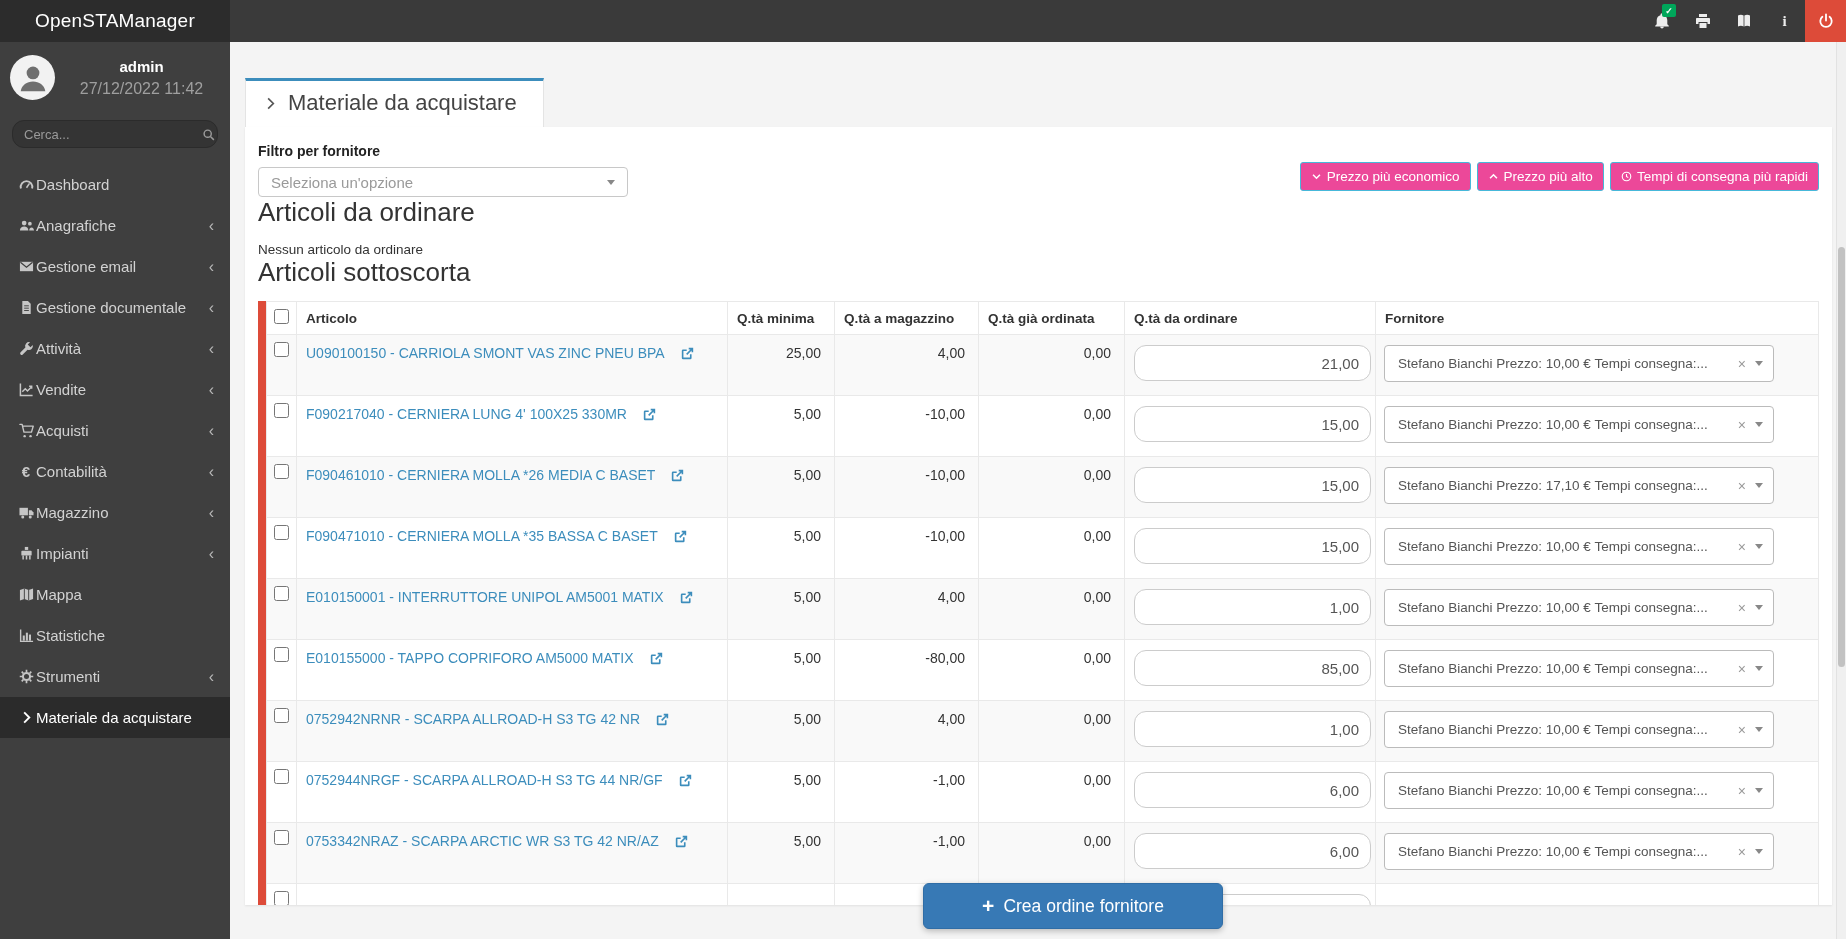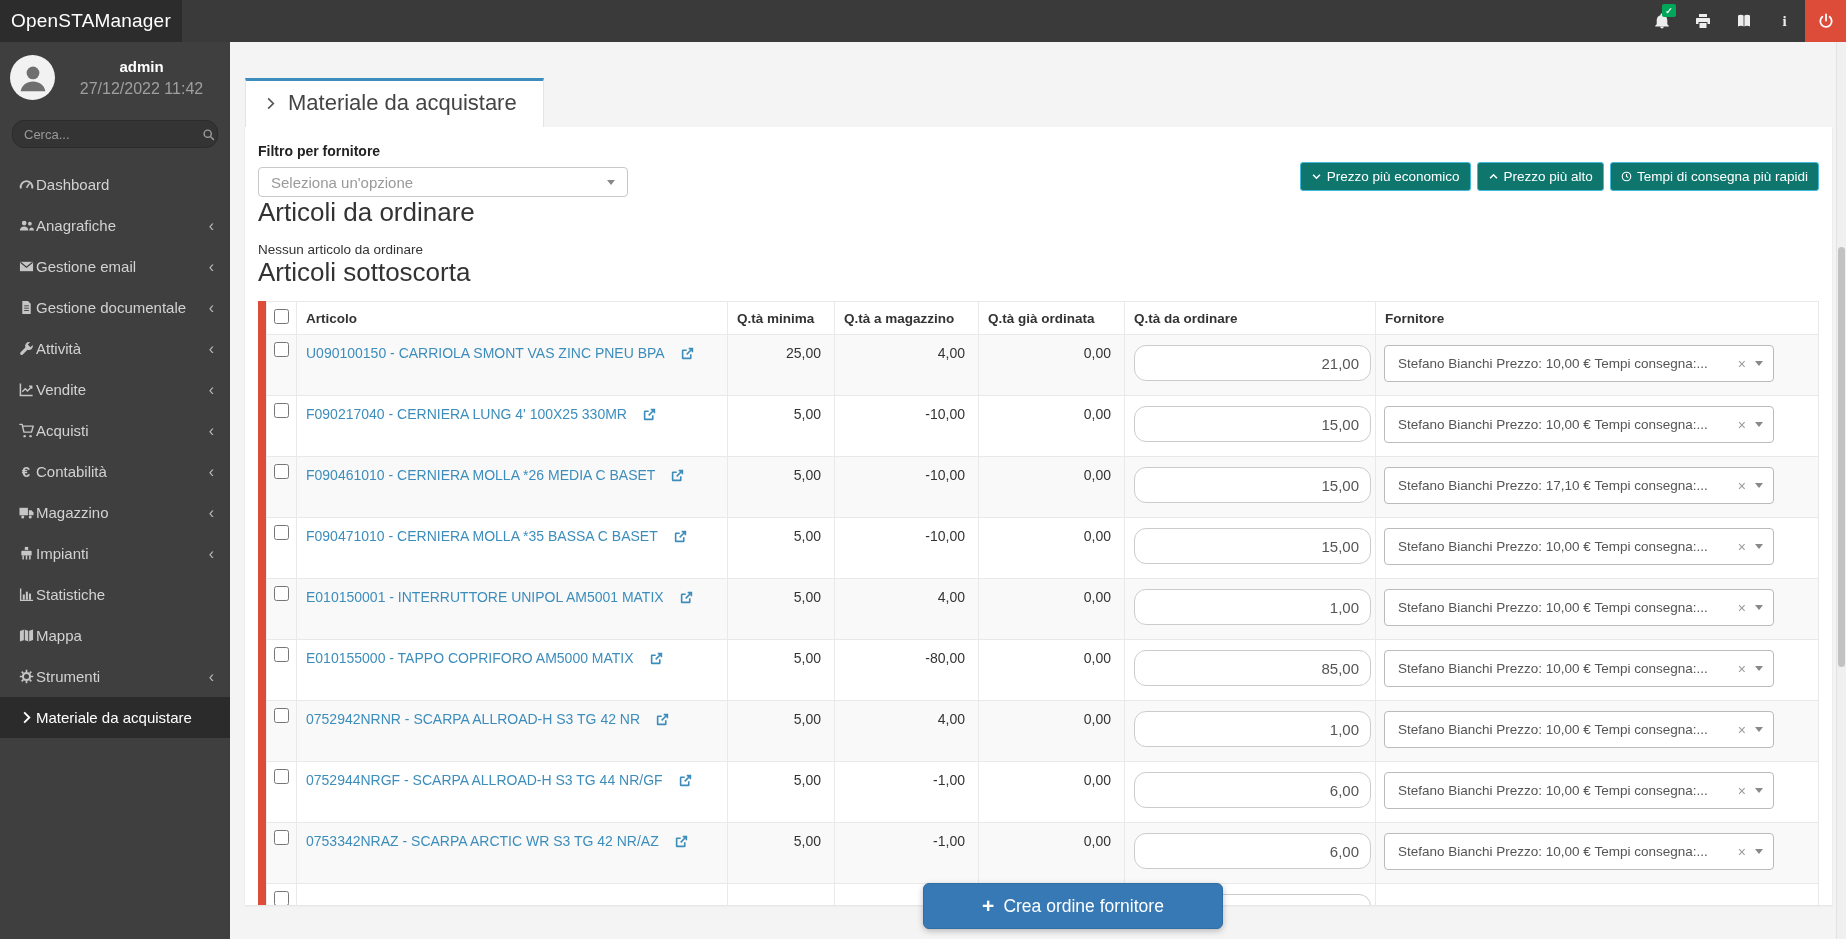--- a/index.html
+++ b/index.html
@@ -2,21 +2,21 @@
 <html><head>
 <meta charset="utf-8">
 <style>
   * { box-sizing: border-box; }
   html,body { margin:0; padding:0; width:1846px; height:939px; overflow:hidden;
     font-family:"Liberation Sans", sans-serif; background:#f4f4f4; }
 
   
   .topbar { position:fixed; top:0; left:0; right:0; height:42px; background:#3a3a3a;
     display:flex; align-items:stretch; z-index:50; }
-  .brand { width:182px; background:#2c2c2c; color:#fff; font-size:19px;
+  .brand { width:230px; background:#2c2c2c; color:#fff; font-size:19px;
     display:flex; align-items:center; justify-content:center; letter-spacing:.2px; }
   .topbar-left { display:flex; align-items:center; gap:16px; padding-left:15px; }
   .hamburger { width:18px; height:13px; display:flex; flex-direction:column; justify-content:space-between; cursor:pointer; }
   .hamburger span { height:2.4px; background:#e6e6e6; border-radius:1px; }
   .cal-group { display:flex; align-items:center; gap:5px; color:#e6e6e6; cursor:pointer; }
   .caret-down { width:0; height:0; border-left:4px solid transparent; border-right:4px solid transparent; border-top:5px solid #e6e6e6; }
   .date-badge { background:#8e8e8e; color:#fff; font-weight:bold; font-size:12.5px;
     padding:4px 11px; border-radius:3px; cursor:pointer; }
   .topbar-right { margin-left:auto; display:flex; align-items:stretch; }
   .top-icon { width:41px; display:flex; align-items:center; justify-content:center; color:#ededed; cursor:pointer; position:relative; }
@@ -62,21 +62,21 @@
   .card { background:#fff; box-shadow:0 1px 2px rgba(0,0,0,.08); padding:14px 13px;
     height:calc(100% - 83px); position:relative; overflow:hidden; }
 
   .filter-row { display:flex; justify-content:space-between; align-items:flex-start; }
   .filter-label { font-size:14px; font-weight:bold; color:#222; margin:2px 0 8px; }
   .select-shell { width:370px; height:30px; border:1px solid #c8c8c8; border-radius:4px; background:#fff;
     display:flex; align-items:center; padding:0 12px; cursor:pointer; }
   .select-shell .ph { flex:1; color:#9a9a9a; font-size:15px; }
   .sel-caret { width:0; height:0; border-left:4.5px solid transparent; border-right:4.5px solid transparent; border-top:5.5px solid #888; }
   .sort-buttons { display:flex; gap:6px; margin-top:21px; }
-  .btn-info { display:flex; align-items:center; gap:5px; background:#0f766e; border:1px solid #46b8da;
+  .btn-info { display:flex; align-items:center; gap:5px; background:#ec4899; border:1px solid #46b8da;
     color:#fff; font-size:13.5px; border-radius:3px; padding:6px 10px; cursor:pointer; font-family:inherit; }
   .btn-info svg { width:11px; height:11px; }
 
   h2.section { font-size:26px; font-weight:400; color:#333; margin:0; }
   .sec1 { margin-top:44px; }
   .empty-note { font-size:13.5px; color:#333; margin:14px 0 0; }
   .sec2 { margin-top:32px; }
 
   .tbl-wrap { border-left:8px solid #dd4b39; margin-top:13px; }
   table { width:100%; border-collapse:collapse; background:#fff; table-layout:fixed; }
@@ -273,37 +273,37 @@
             <rect x="2.5" y="5" width="11" height="5.2" rx="1"></rect>
             <path d="M3.6 10.2v4.3h1.6v-4.3zM7.2 10.2v4.3h1.6v-4.3zM10.8 10.2v4.3h1.6v-4.3z"></path>
           </svg>
         </span>
     <span class="mi-label">Impianti</span>
     <span class="mi-chevron" style="visibility: visible;">‹</span>
   </li>
       <li class="menu-item">
     <span class="mi-icon">
           <svg viewBox="0 0 16 16" fill="currentColor">
+            <path d="M1 3.2 5.7 1.5l4.6 1.7L15 1.5v11.3l-4.7 1.7-4.6-1.7L1 14.5z"></path>
+            <path d="M5.7 1.5v11.3M10.3 3.2v11.3" stroke="#3f3f3f" stroke-width="1" fill="none"></path>
+          </svg>
+        </span>
+    <span class="mi-label">Mappa</span>
+    <span class="mi-chevron" style="visibility: hidden;">‹</span>
+  </li>
+      <li class="menu-item">
+    <span class="mi-icon">
+          <svg viewBox="0 0 16 16" fill="currentColor">
             <path d="M1 1.5h1.5v12H15V15H1z"></path>
             <rect x="4" y="8" width="2.2" height="5.5"></rect>
             <rect x="7.3" y="5" width="2.2" height="8.5"></rect>
             <rect x="10.6" y="7" width="2.2" height="6.5"></rect>
           </svg>
         </span>
     <span class="mi-label">Statistiche</span>
-    <span class="mi-chevron" style="visibility: hidden;">‹</span>
-  </li>
-      <li class="menu-item">
-    <span class="mi-icon">
-          <svg viewBox="0 0 16 16" fill="currentColor">
-            <path d="M1 3.2 5.7 1.5l4.6 1.7L15 1.5v11.3l-4.7 1.7-4.6-1.7L1 14.5z"></path>
-            <path d="M5.7 1.5v11.3M10.3 3.2v11.3" stroke="#3f3f3f" stroke-width="1" fill="none"></path>
-          </svg>
-        </span>
-    <span class="mi-label">Mappa</span>
     <span class="mi-chevron" style="visibility: hidden;">‹</span>
   </li>
       <li class="menu-item">
     <span class="mi-icon">
           <svg viewBox="0 0 16 16" fill="none" stroke="currentColor">
             <circle cx="8" cy="8" r="3.8" stroke-width="2.2"></circle>
             <path d="M8 .8v2.4M8 12.8v2.4M.8 8h2.4M12.8 8h2.4M2.9 2.9l1.7 1.7M11.4 11.4l1.7 1.7M13.1 2.9l-1.7 1.7M4.6 11.4l-1.7 1.7" stroke-width="1.8"></path>
           </svg>
         </span>
     <span class="mi-label">Strumenti</span>

